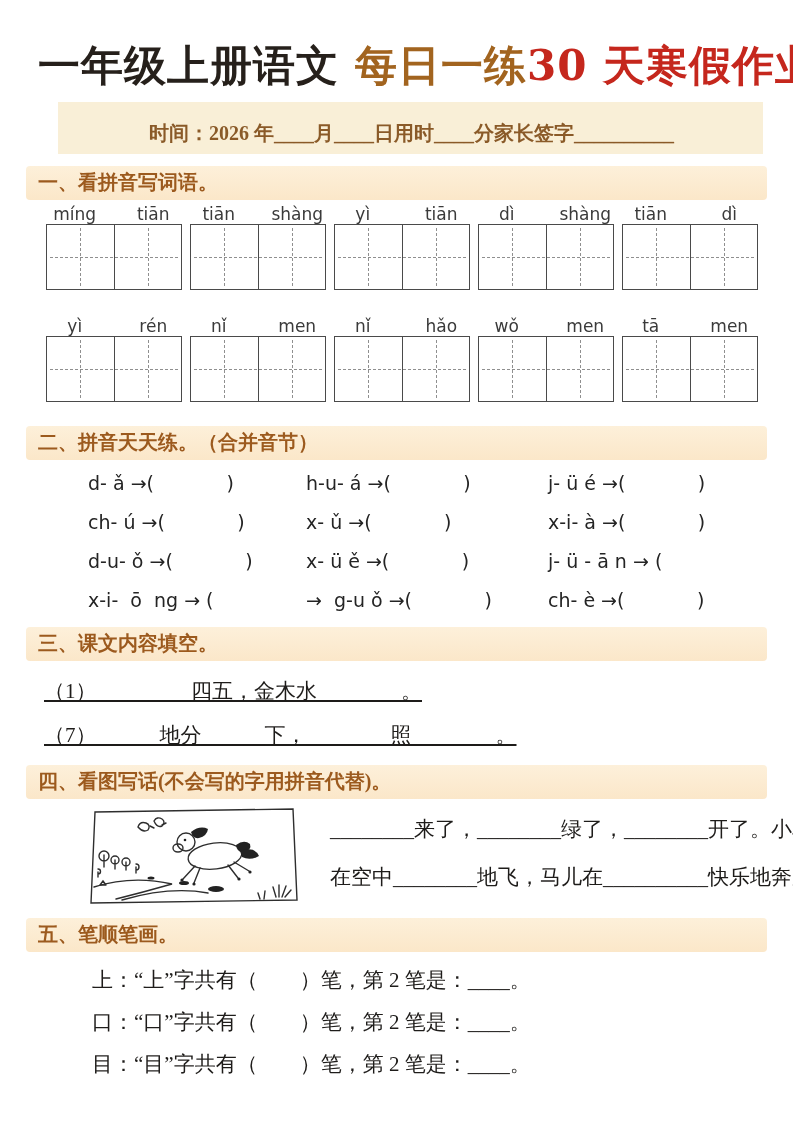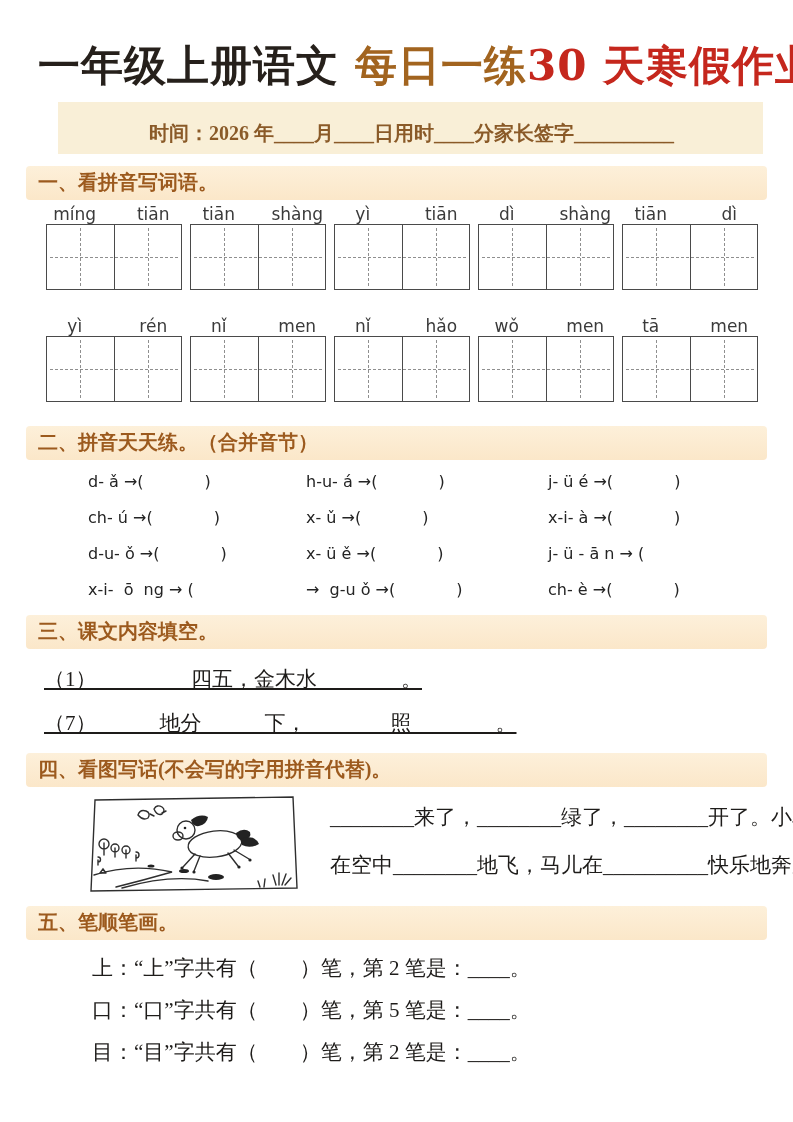--- a/index.html
+++ b/index.html
@@ -68,21 +68,21 @@
     border-left:1.4px dashed #8f8f8f;
   }
 
   
   .s2-grid {
     margin:12px 10px 0 88px;
     display:grid;
     grid-template-columns:218px 242px auto;
     row-gap:17px;
     font-family:"DejaVu Sans","Liberation Sans",sans-serif;
-    font-size:16px; color:#242424;
+    font-size:19px; color:#242424;
   }
   .p-item { white-space:pre; }
 
   
   .line { margin:14px 0 0 92px; font-size:21px; white-space:pre; }
   .s3-line { margin:16px 0 0 44px;text-decoration:underline; }
 
   
   .s4-body { display:flex; margin:8px 0 0 88px; }
   .s4-pic { width:214px; height:97px; flex:none; }
@@ -261,14 +261,14 @@
     </g>
   </svg>
   <div class="s4-text">
     <div class="l">________来了，________绿了，________开了。小鸟</div>
     <div class="l">在空中________地飞，马儿在__________快乐地奔跑。</div>
   </div>
 </div>
 
 <div class="sec-head" style="margin-top:14px">五、笔顺笔画。</div>
 <div class="line">上：“上”字共有（　　）笔，第 2 笔是：____。</div>
-<div class="line">口：“口”字共有（　　）笔，第 5 笔是：____。</div>
+<div class="line">口：“口”字共有（　　）笔，第 2 笔是：____。</div>
 <div class="line">目：“目”字共有（　　）笔，第 2 笔是：____。</div>
 
 </body></html>

